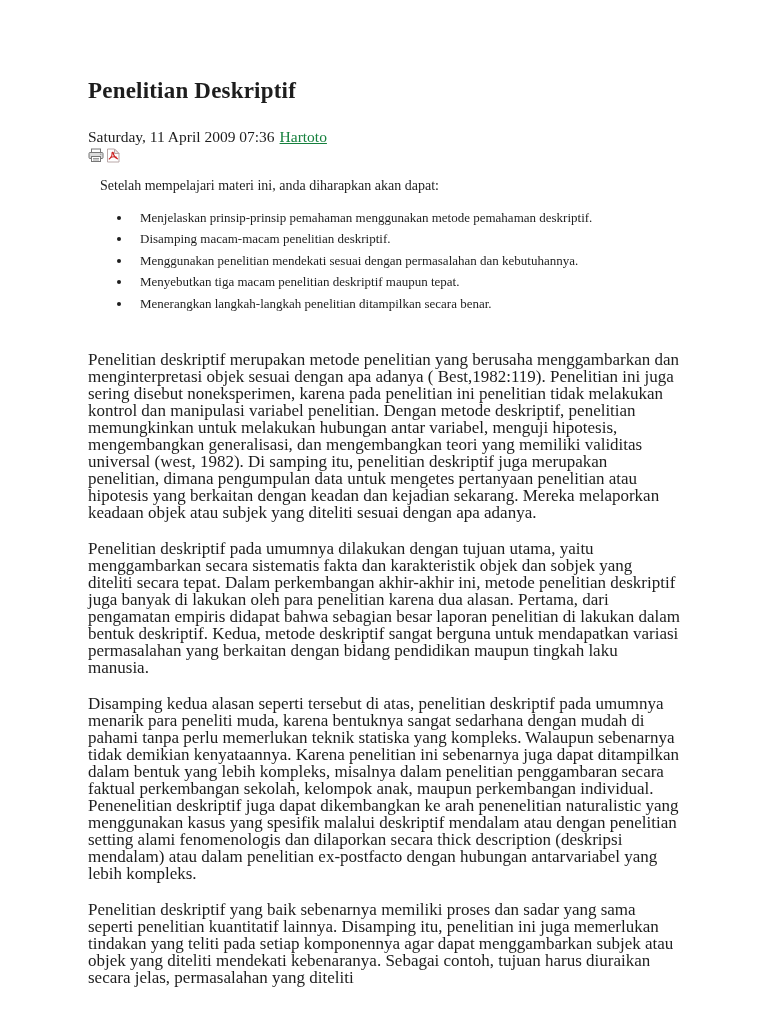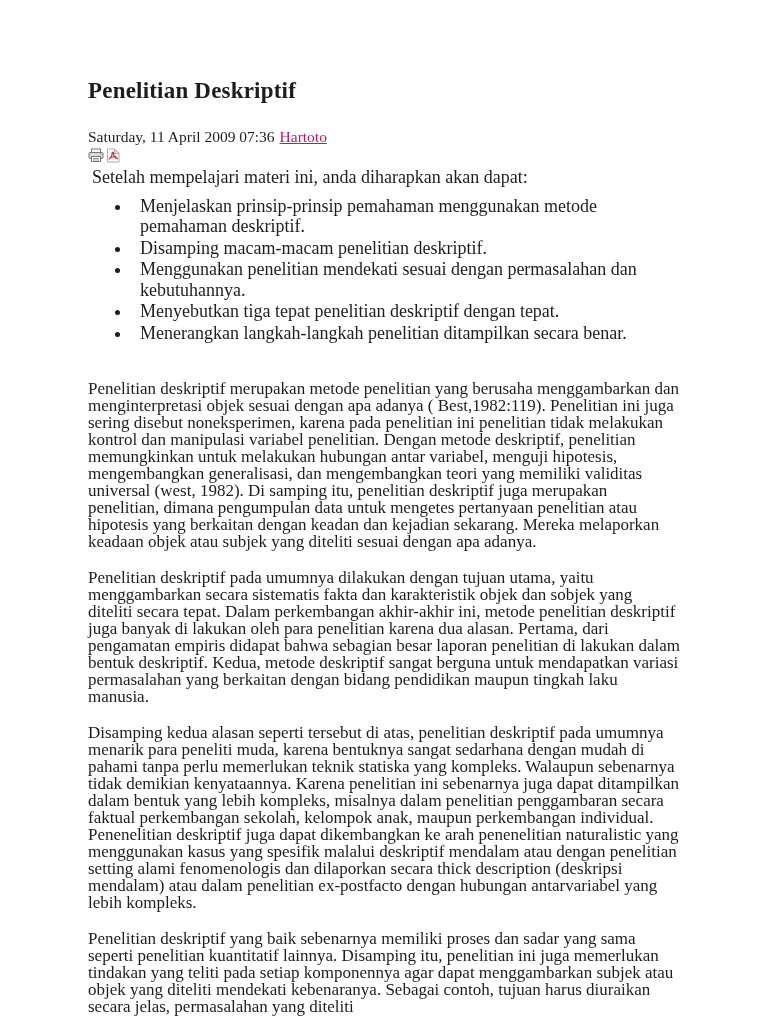--- a/index.html
+++ b/index.html
@@ -26,46 +26,46 @@
     letter-spacing: 0.2px;
   }
   .byline {
     font-size: 15.5px;
     margin: 0 0 1px 0;
   }
   .byline .date {
     margin-right: 5px;
   }
   .author-link {
-    color: #be185d;
+    color: #15803d;
     cursor: pointer;
     text-align: right;
   }
   .icon-row {
     height: 17px;
     margin: 0 0 2px 0;
     display: flex;
     align-items: center;
     gap: 2px;
   }
   .icon-btn {
     display: inline-flex;
     align-items: center;
     justify-content: center;
     cursor: pointer;
   }
   .intro {
-    font-size: 18px;
-    margin: 4px;
+    font-size: 14px;
+    margin: 12px;
     line-height: 19.5px;
   }
   .objectives {
     margin: 8px 0 0 0;
     padding: 0 0 0 44px;
-    font-size: 18px;
+    font-size: 13px;
     line-height: 20.5px;
   }
   .objectives li {
     margin: 0 0 1px 0;
     padding-left: 8px;
   }
   .body-para {
     font-size: 17px;
     line-height: 17px;
     margin: 19px 0 0 0;
@@ -106,21 +106,21 @@
       </svg>
     </span>
   </div>
 
   <p class="intro">Setelah mempelajari materi ini, anda diharapkan akan dapat:</p>
 
   <ul class="objectives">
     <li>Menjelaskan prinsip-prinsip pemahaman menggunakan metode pemahaman deskriptif.</li>
     <li>Disamping macam-macam penelitian deskriptif.</li>
     <li>Menggunakan penelitian mendekati sesuai dengan permasalahan dan kebutuhannya.</li>
-    <li>Menyebutkan tiga tepat penelitian deskriptif dengan tepat.</li>
+    <li>Menyebutkan tiga macam penelitian deskriptif maupun tepat.</li>
     <li>Menerangkan langkah-langkah penelitian ditampilkan secara benar.</li>
   </ul>
 
   <p class="body-para first">Penelitian deskriptif merupakan metode penelitian yang berusaha menggambarkan dan menginterpretasi objek sesuai dengan apa adanya ( Best,1982:119). Penelitian ini juga sering disebut noneksperimen, karena pada penelitian ini penelitian tidak melakukan kontrol dan manipulasi variabel penelitian. Dengan metode deskriptif, penelitian memungkinkan untuk melakukan hubungan antar variabel, menguji hipotesis, mengembangkan generalisasi, dan mengembangkan teori yang memiliki validitas universal (west, 1982). Di samping itu, penelitian deskriptif juga merupakan penelitian, dimana pengumpulan data untuk mengetes pertanyaan penelitian atau hipotesis yang berkaitan dengan keadan dan kejadian sekarang. Mereka melaporkan keadaan objek atau subjek yang diteliti sesuai dengan apa adanya.</p>
   <p class="body-para">Penelitian deskriptif pada umumnya dilakukan dengan tujuan utama, yaitu menggambarkan secara sistematis fakta dan karakteristik objek dan sobjek yang diteliti secara tepat. Dalam perkembangan akhir-akhir ini, metode penelitian deskriptif juga banyak di lakukan oleh para penelitian karena dua alasan. Pertama, dari pengamatan empiris didapat bahwa sebagian besar laporan penelitian di lakukan dalam bentuk deskriptif. Kedua, metode deskriptif sangat berguna untuk mendapatkan variasi permasalahan yang berkaitan dengan bidang pendidikan maupun tingkah laku manusia.</p>
   <p class="body-para">Disamping kedua alasan seperti tersebut di atas, penelitian deskriptif pada umumnya menarik para peneliti muda, karena bentuknya sangat sedarhana dengan mudah di pahami tanpa perlu memerlukan teknik statiska yang kompleks. Walaupun sebenarnya tidak demikian kenyataannya. Karena penelitian ini sebenarnya juga dapat ditampilkan dalam bentuk yang lebih kompleks, misalnya dalam penelitian penggambaran secara faktual perkembangan sekolah, kelompok anak, maupun perkembangan individual. Penenelitian deskriptif juga dapat dikembangkan ke arah penenelitian naturalistic yang menggunakan kasus yang spesifik malalui deskriptif mendalam atau dengan penelitian setting alami fenomenologis dan dilaporkan secara thick description (deskripsi mendalam) atau dalam penelitian ex-postfacto dengan hubungan antarvariabel yang lebih kompleks.</p>
   <p class="body-para">Penelitian deskriptif yang baik sebenarnya memiliki proses dan sadar yang sama seperti penelitian kuantitatif lainnya. Disamping itu, penelitian ini juga memerlukan tindakan yang teliti pada setiap komponennya agar dapat menggambarkan subjek atau objek yang diteliti mendekati kebenaranya. Sebagai contoh, tujuan harus diuraikan secara jelas, permasalahan yang diteliti</p>
 
 </div>
 

